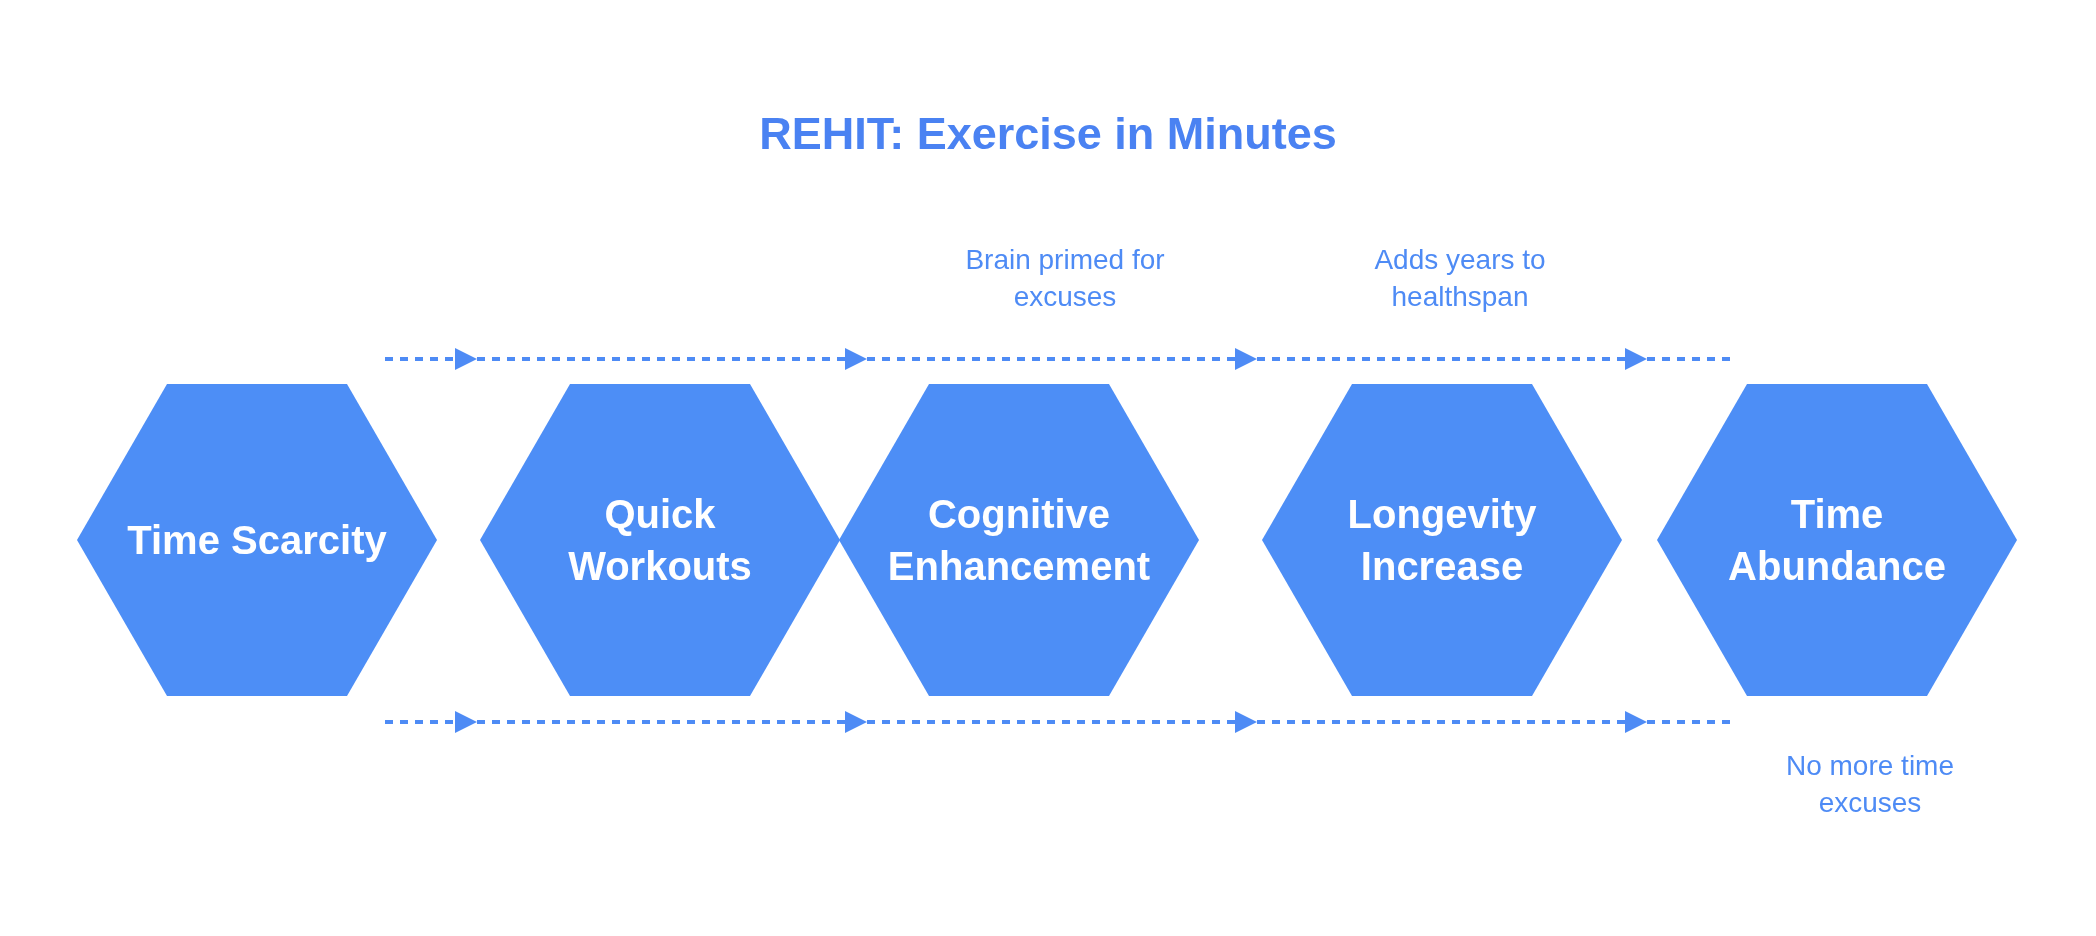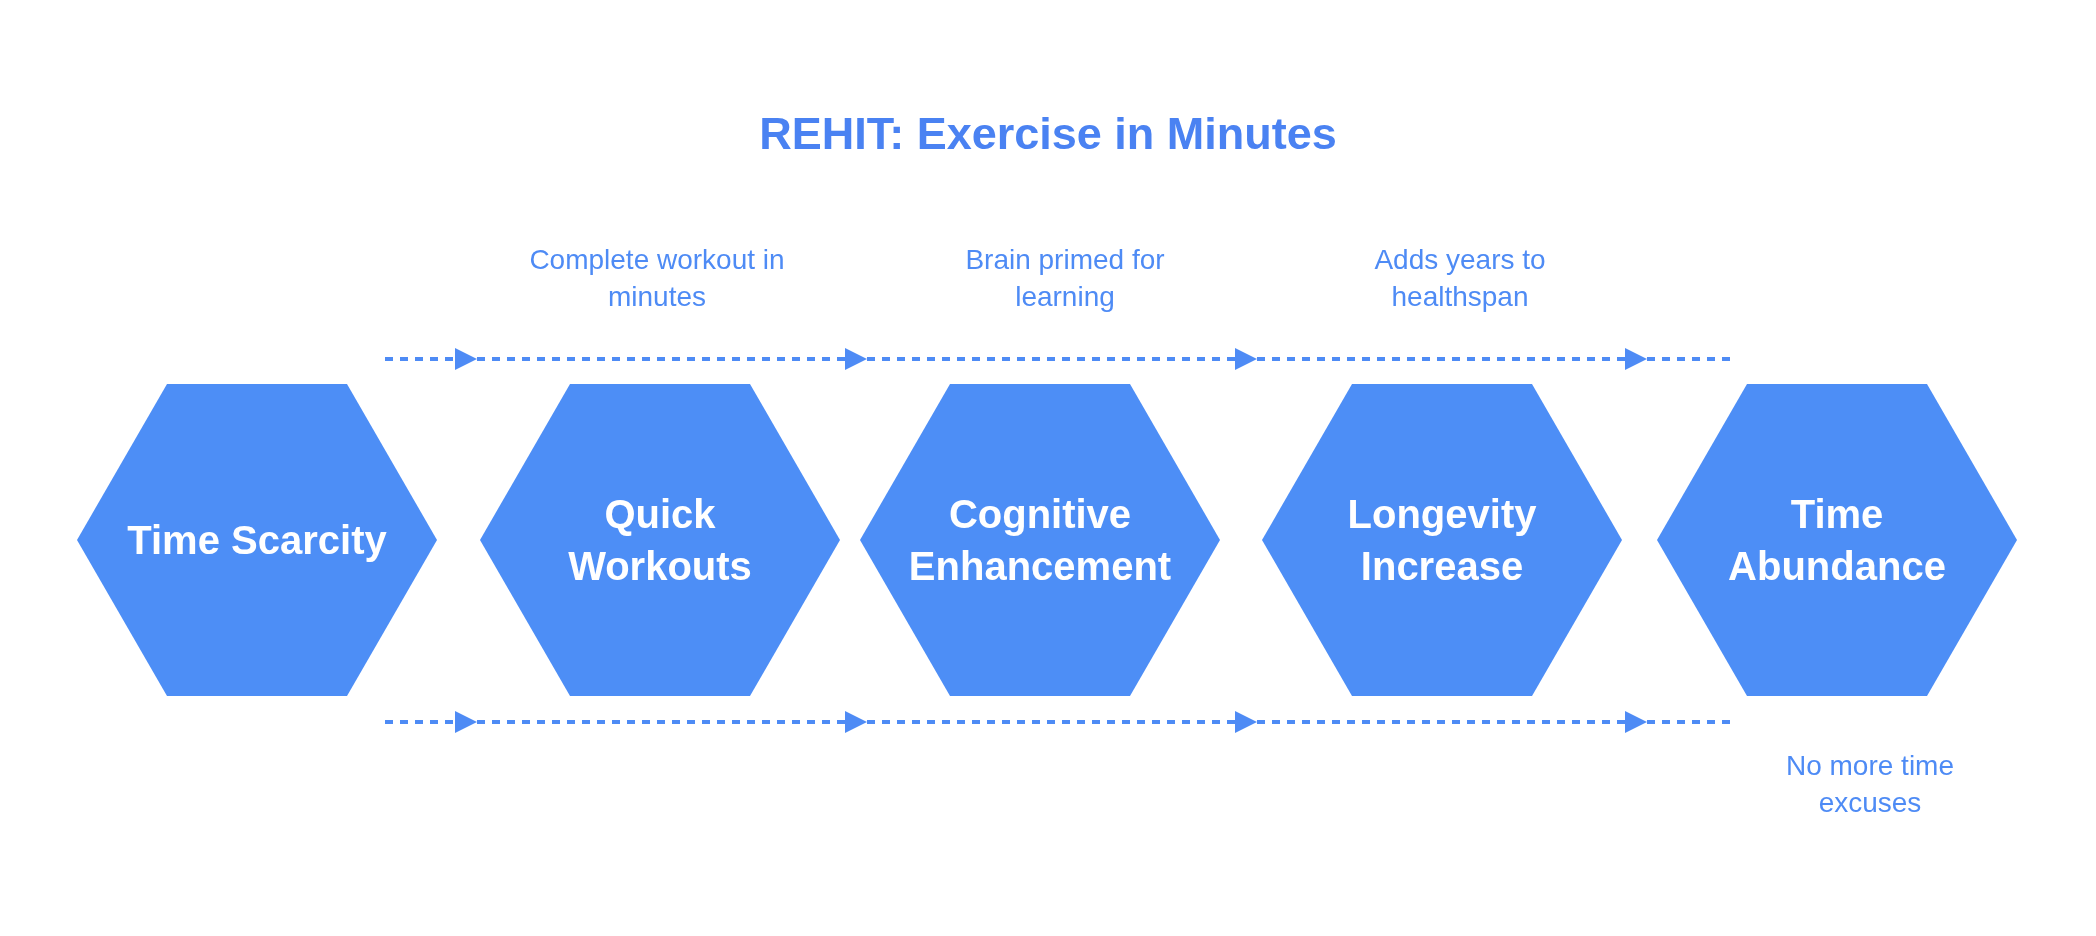--- a/index.html
+++ b/index.html
@@ -45,21 +45,21 @@
   .hex-label {
     width: 285px;
     text-align: center;
     color: var(--hexagon-text);
     font-size: 40px;
     font-weight: 700;
     line-height: 1.3;
   }
   .hex-1 { left: 77px; }
   .hex-2 { left: 480px; }
-  .hex-3 { left: 860px; }
+  .hex-3 { left: 839px; }
   .hex-4 { left: 1262px; }
   .hex-5 { left: 1657px; }
   .edge-label {
     position: absolute;
     text-align: center;
     font-size: 28px;
     line-height: 1.32;
     color: var(--label-text);
   }
   .edge-label.top { top: 242px; width: 290px; }
@@ -110,22 +110,21 @@
       <line x1="1647" y1="20" x2="1730" y2="20"></line>
     </g>
     <g fill="var(--arrow)">
       <polygon points="455,9 455,31 477,20"></polygon>
       <polygon points="845,9 845,31 867,20"></polygon>
       <polygon points="1235,9 1235,31 1257,20"></polygon>
       <polygon points="1625,9 1625,31 1647,20"></polygon>
     </g>
   </svg>
 
-  <div class="edge-label top lbl-t1">Complete workout in minutes</div>
-  <div class="edge-label top lbl-t2">Brain primed for learning</div>
+  <div class="edge-label top lbl-t2">Brain primed for excuses</div>
   <div class="edge-label top lbl-t3">Adds years to healthspan</div>
 
   <div class="hex hex-1">
     <div class="hex-label">Time Scarcity</div>
   </div>
   <div class="hex hex-2">
     <div class="hex-label">Quick Workouts</div>
   </div>
   <div class="hex hex-3">
     <div class="hex-label">Cognitive Enhancement</div>

